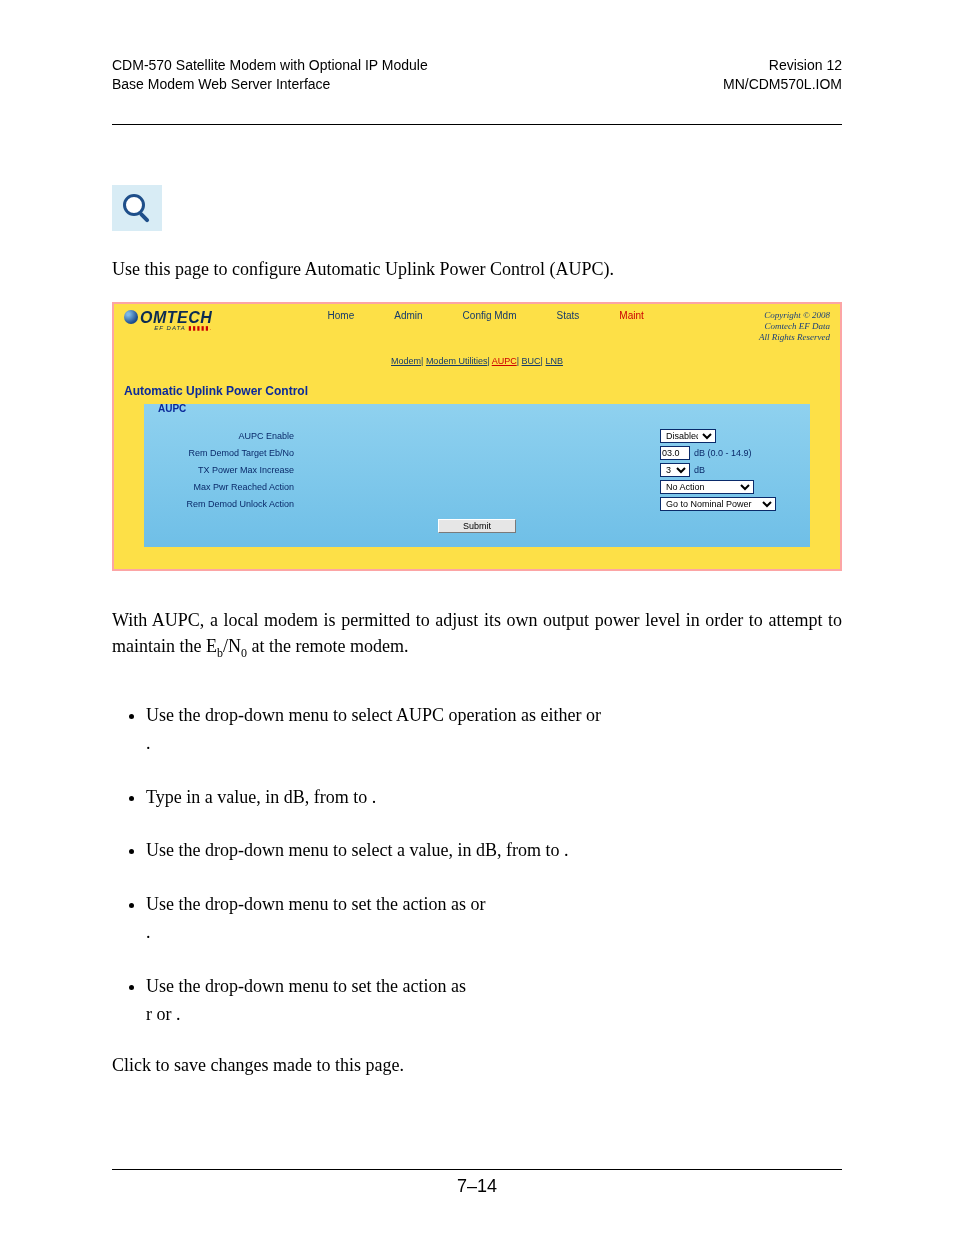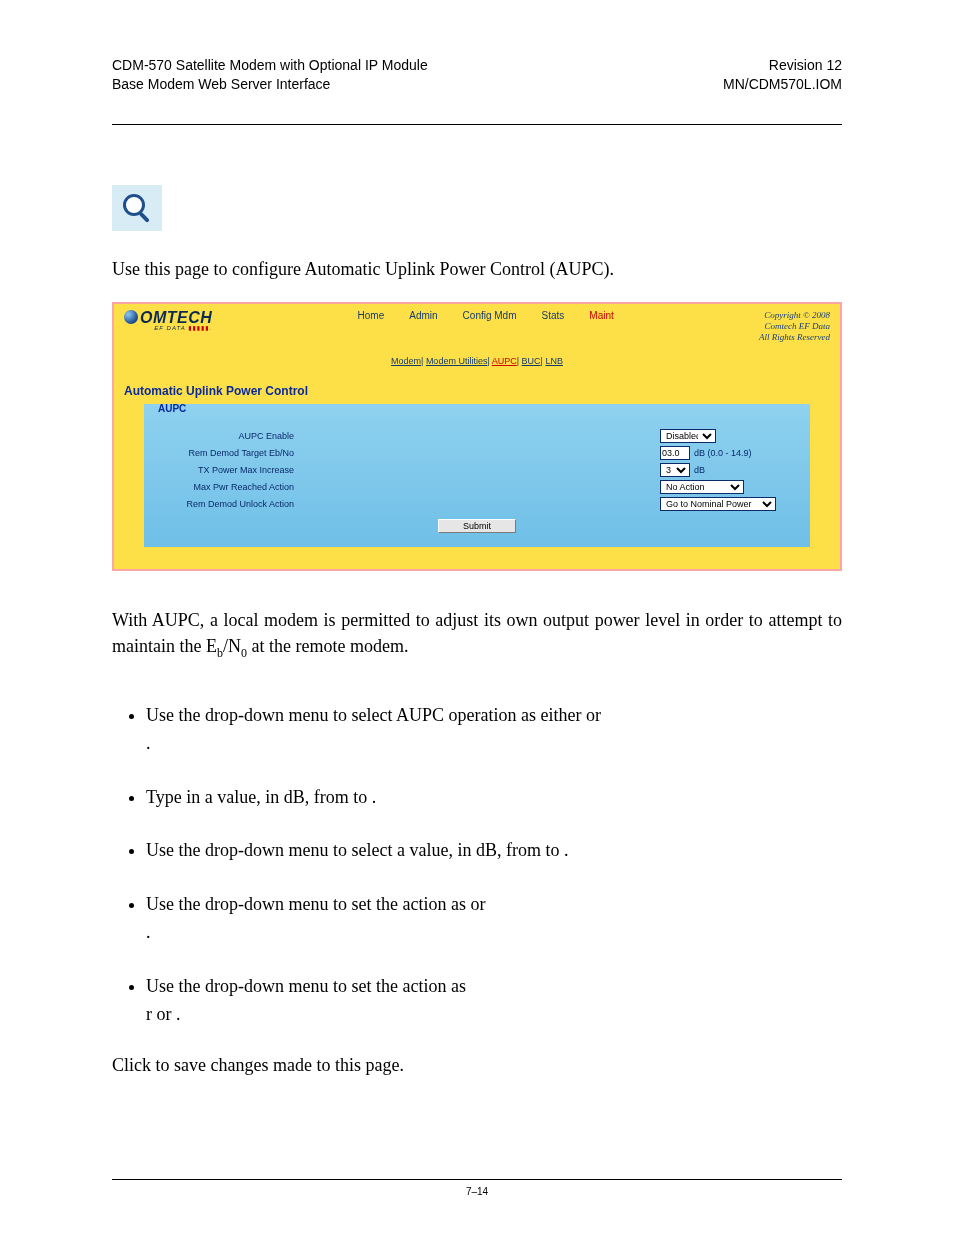--- a/index.html
+++ b/index.html
@@ -115,21 +115,21 @@
     letter-spacing: 1px;
     display: block;
     text-align: right;
     margin-top: -2px;
   }
   .brand-sub .red { color: #c00; font-style: normal; }
   .mainnav {
     flex: 1;
     display: flex;
     justify-content: center;
-    gap: 25px;
+    gap: 40px;
     font-size: 10px;
   }
   .mainnav span { cursor: pointer; }
   .mainnav .active, .subnav .active { color: #c00; }
   .copyright {
     font-family: "Times New Roman", serif;
     font-style: italic;
     text-align: right;
     font-size: 9px;
     color: #1a3f7a;
@@ -243,21 +243,21 @@
     right: 112px;
   }
   .footer hr {
     border: none;
     border-top: 1.5px solid #000;
     margin: 0 0 6px 0;
   }
   .footer .pgnum {
     text-align: center;
     font-family: Arial, Helvetica, sans-serif;
-    font-size: 10px;
+    font-size: 18px;
   }
 </style>
 </head>
 <body>
 
 <div class="page">
 
   <div class="header-row">
     <div class="left">
       <div>CDM-570 Satellite Modem with Optional IP Module</div>
@@ -332,21 +332,21 @@
             <div class="lbl">TX Power Max Increase</div>
             <div class="ctrl">
               <select style="width:30px;"><option>3</option></select>
               <span class="hint">dB</span>
             </div>
           </div>
 
           <div class="formrow">
             <div class="lbl">Max Pwr Reached Action</div>
             <div class="ctrl">
-                <select style="width:84px;"><option>No Action</option></select>
+                <select style="width:94px;"><option>No Action</option></select>
               </div>
           </div>
 
           <div class="formrow">
             <div class="lbl">Rem Demod Unlock Action</div>
             <div class="ctrl">
                 <select style="width:116px;"><option>Go to Nominal Power</option></select>
               </div>
           </div>
 

